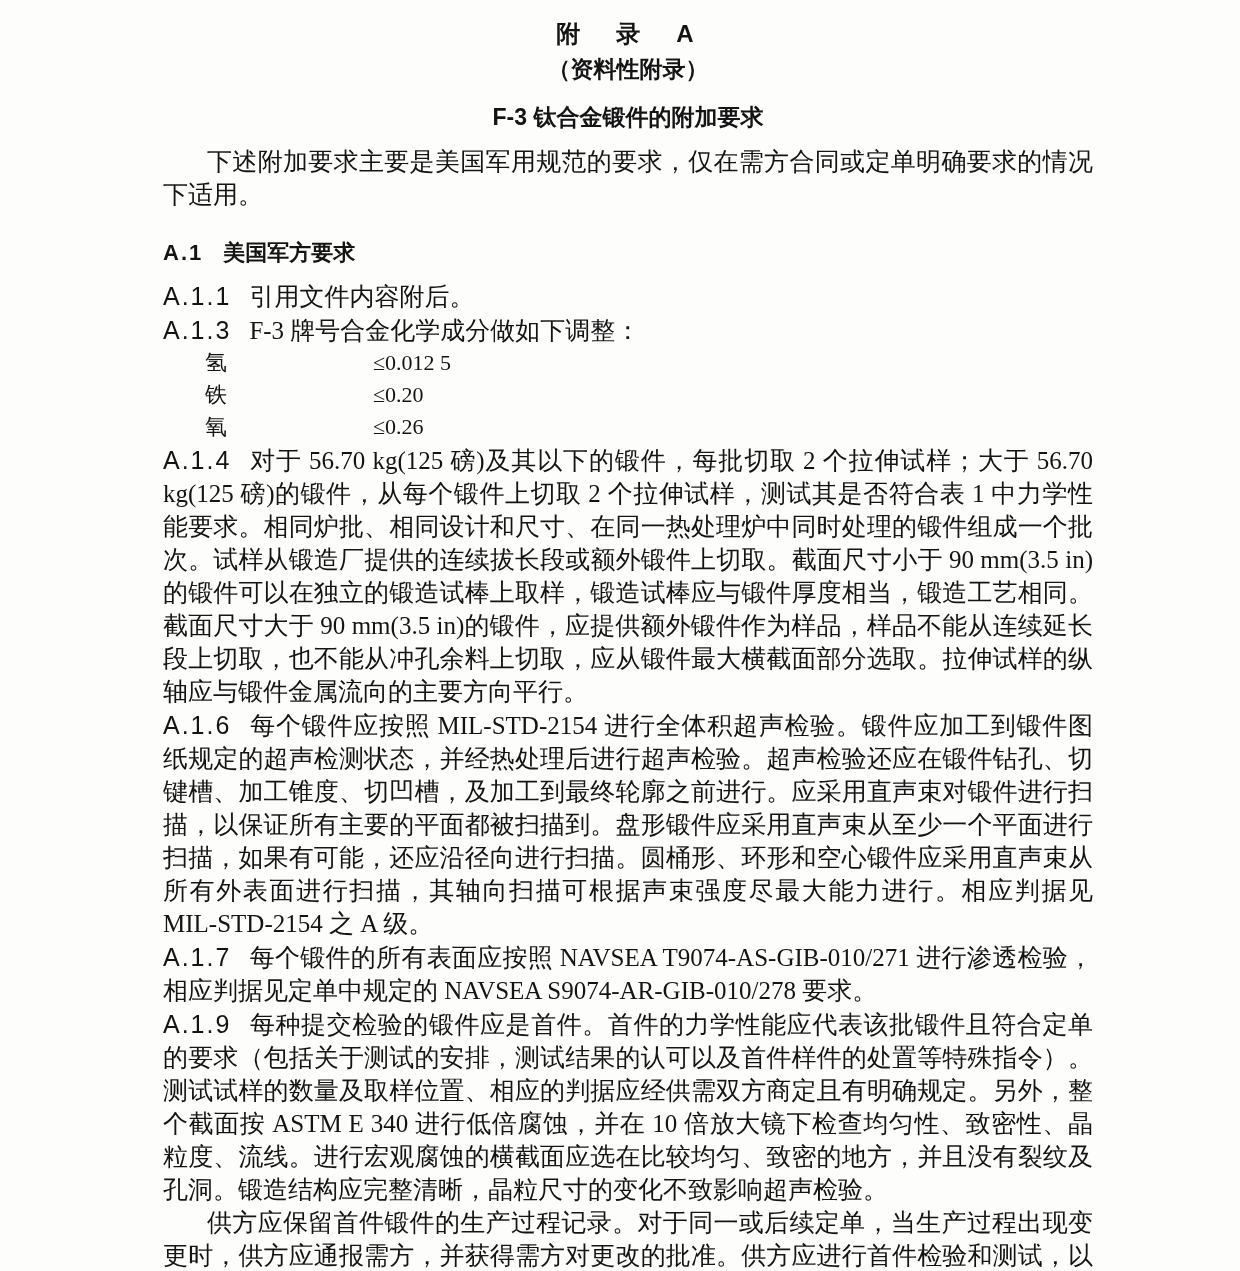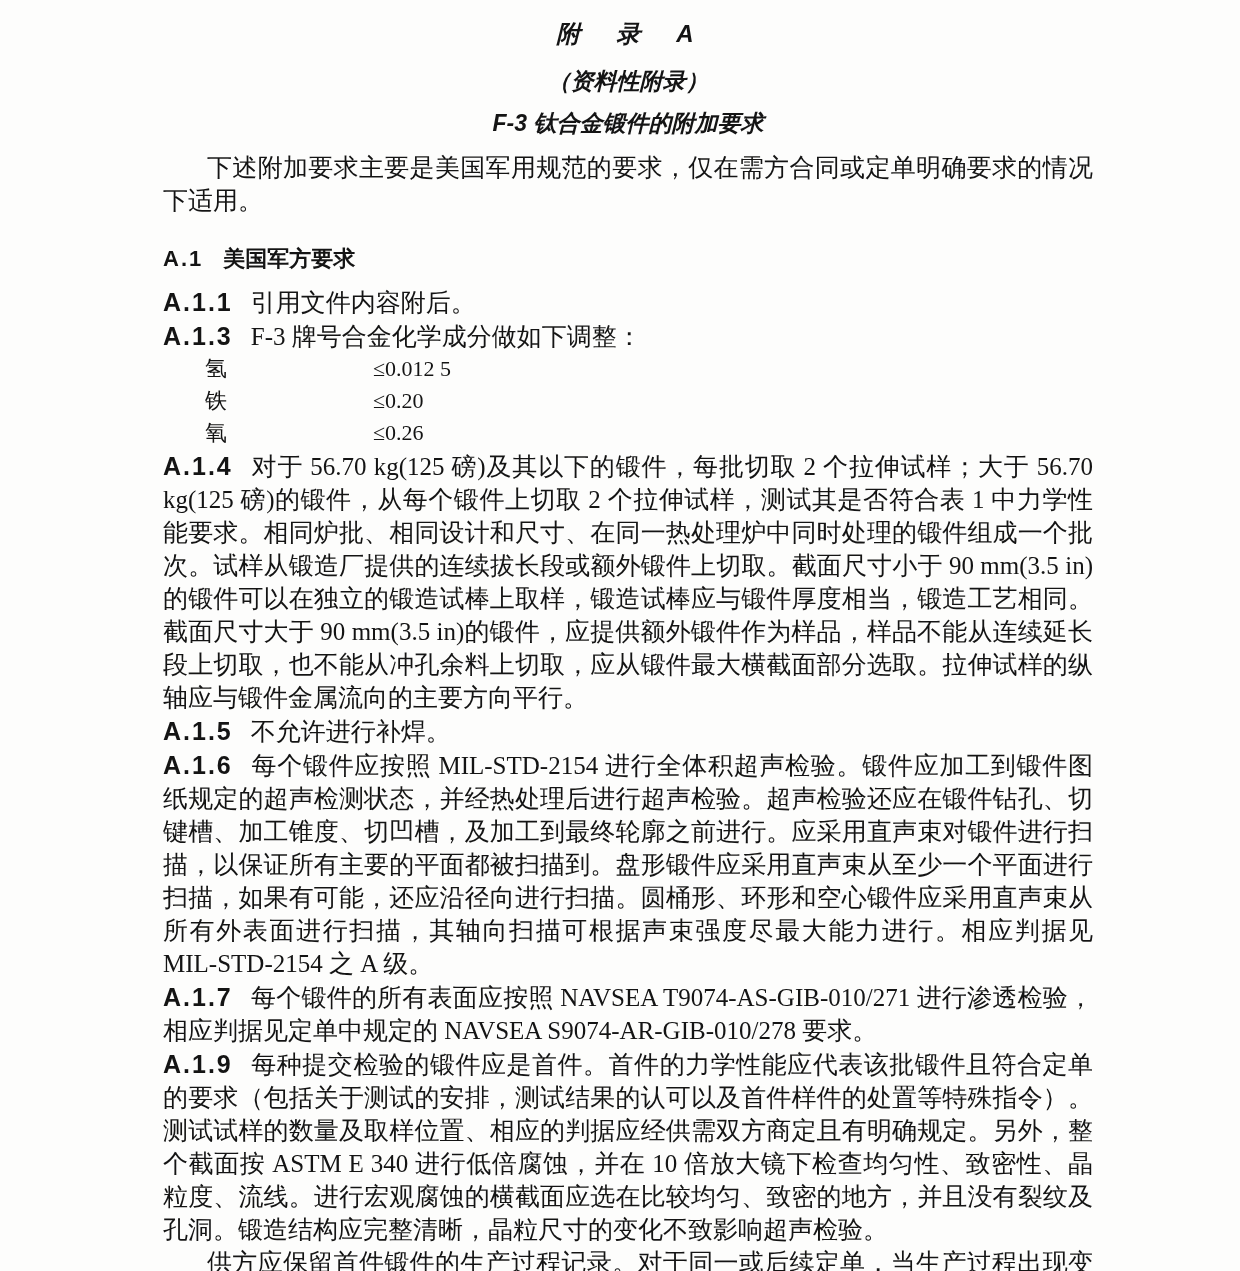--- a/index.html
+++ b/index.html
@@ -15,25 +15,24 @@
     box-sizing:border-box;
     width:1240px; height:1271px;
     padding:14px 147px 0 163px;
   }
   
   .title{
     text-align:center;
     font-family:"Liberation Sans","DejaVu Sans",sans-serif;
     font-weight:bold;
     margin:0;
-    font-style:italic;
   }
   .title-appendix{ font-size:24px; line-height:28px; margin-top:6px; letter-spacing:6px;}
-  .title-type{ font-size:23px; line-height:28px; margin-top:19px;}
-  .title-subject{ font-size:23px; line-height:28px; margin-top:14px;}
+  .title-type{ font-size:23px; line-height:28px; margin-top:7px;}
+  .title-subject{ font-size:23px; line-height:28px; margin-top:20px;}
   
   p{ margin:0; }
   .body-text{
     font-size:25px;
     line-height:33px;
     text-align:justify;
   }
   .indent{ text-indent:44px; }
   .intro{ margin-top:14px; }
   .section-heading{
@@ -41,21 +40,21 @@
     font-weight:bold;
     font-size:22px;
     line-height:26px;
     margin-top:29px;
     margin-bottom:14px;
   }
   .section-heading .sec-num{ letter-spacing:2px; padding-right:20px; }
   .clause{ margin-top:1px; }
   .clause-num{
     font-family:"Liberation Sans","DejaVu Sans",sans-serif;
-    font-weight:bold;
+    font-weight:normal;
     letter-spacing:2px;
     padding-right:18px;
     white-space:nowrap;
   }
   
   .comp-block{ margin:0; }
   .comp-row{
     display:flex;
     font-size:22px;
     line-height:32px;
@@ -94,21 +93,20 @@
       <span class="comp-val">≤0.20</span>
     </div>
     <div class="comp-row">
       <span class="comp-el">氧</span>
       <span class="comp-val">≤0.26</span>
     </div>
   </div>
 
   <p class="body-text clause"><span class="clause-num">A.1.4</span><span>对于 56.70 kg(125 磅)及其以下的锻件，每批切取 2 个拉伸试样；大于 56.70 kg(125 磅)的锻件，从每个锻件上切取 2 个拉伸试样，测试其是否符合表 1 中力学性能要求。相同炉批、相同设计和尺寸、在同一热处理炉中同时处理的锻件组成一个批次。试样从锻造厂提供的连续拔长段或额外锻件上切取。截面尺寸小于 90 mm(3.5 in)的锻件可以在独立的锻造试棒上取样，锻造试棒应与锻件厚度相当，锻造工艺相同。截面尺寸大于 90 mm(3.5 in)的锻件，应提供额外锻件作为样品，样品不能从连续延长段上切取，也不能从冲孔余料上切取，应从锻件最大横截面部分选取。拉伸试样的纵轴应与锻件金属流向的主要方向平行。</span></p>
 
-  <p class="body-text clause"><span class="clause-num">A.1.5</span><span>不允许进行补焊。</span></p>
 
   <p class="body-text clause"><span class="clause-num">A.1.6</span><span>每个锻件应按照 MIL-STD-2154 进行全体积超声检验。锻件应加工到锻件图纸规定的超声检测状态，并经热处理后进行超声检验。超声检验还应在锻件钻孔、切键槽、加工锥度、切凹槽，及加工到最终轮廓之前进行。应采用直声束对锻件进行扫描，以保证所有主要的平面都被扫描到。盘形锻件应采用直声束从至少一个平面进行扫描，如果有可能，还应沿径向进行扫描。圆桶形、环形和空心锻件应采用直声束从所有外表面进行扫描，其轴向扫描可根据声束强度尽最大能力进行。相应判据见 MIL-STD-2154 之 A 级。</span></p>
 
   <p class="body-text clause"><span class="clause-num">A.1.7</span><span>每个锻件的所有表面应按照 NAVSEA T9074-AS-GIB-010/271 进行渗透检验，相应判据见定单中规定的 NAVSEA S9074-AR-GIB-010/278 要求。</span></p>
 
 
   <p class="body-text clause"><span class="clause-num">A.1.9</span><span>每种提交检验的锻件应是首件。首件的力学性能应代表该批锻件且符合定单的要求（包括关于测试的安排，测试结果的认可以及首件样件的处置等特殊指令）。测试试样的数量及取样位置、相应的判据应经供需双方商定且有明确规定。另外，整个截面按 ASTM E 340 进行低倍腐蚀，并在 10 倍放大镜下检查均匀性、致密性、晶粒度、流线。进行宏观腐蚀的横截面应选在比较均匀、致密的地方，并且没有裂纹及孔洞。锻造结构应完整清晰，晶粒尺寸的变化不致影响超声检验。</span></p>
 
   <p class="body-text indent">供方应保留首件锻件的生产过程记录。对于同一或后续定单，当生产过程出现变更时，供方应通报需方，并获得需方对更改的批准。供方应进行首件检验和测试，以证明过程更改不会或没有导致锻件质量的降低。</p>
 

